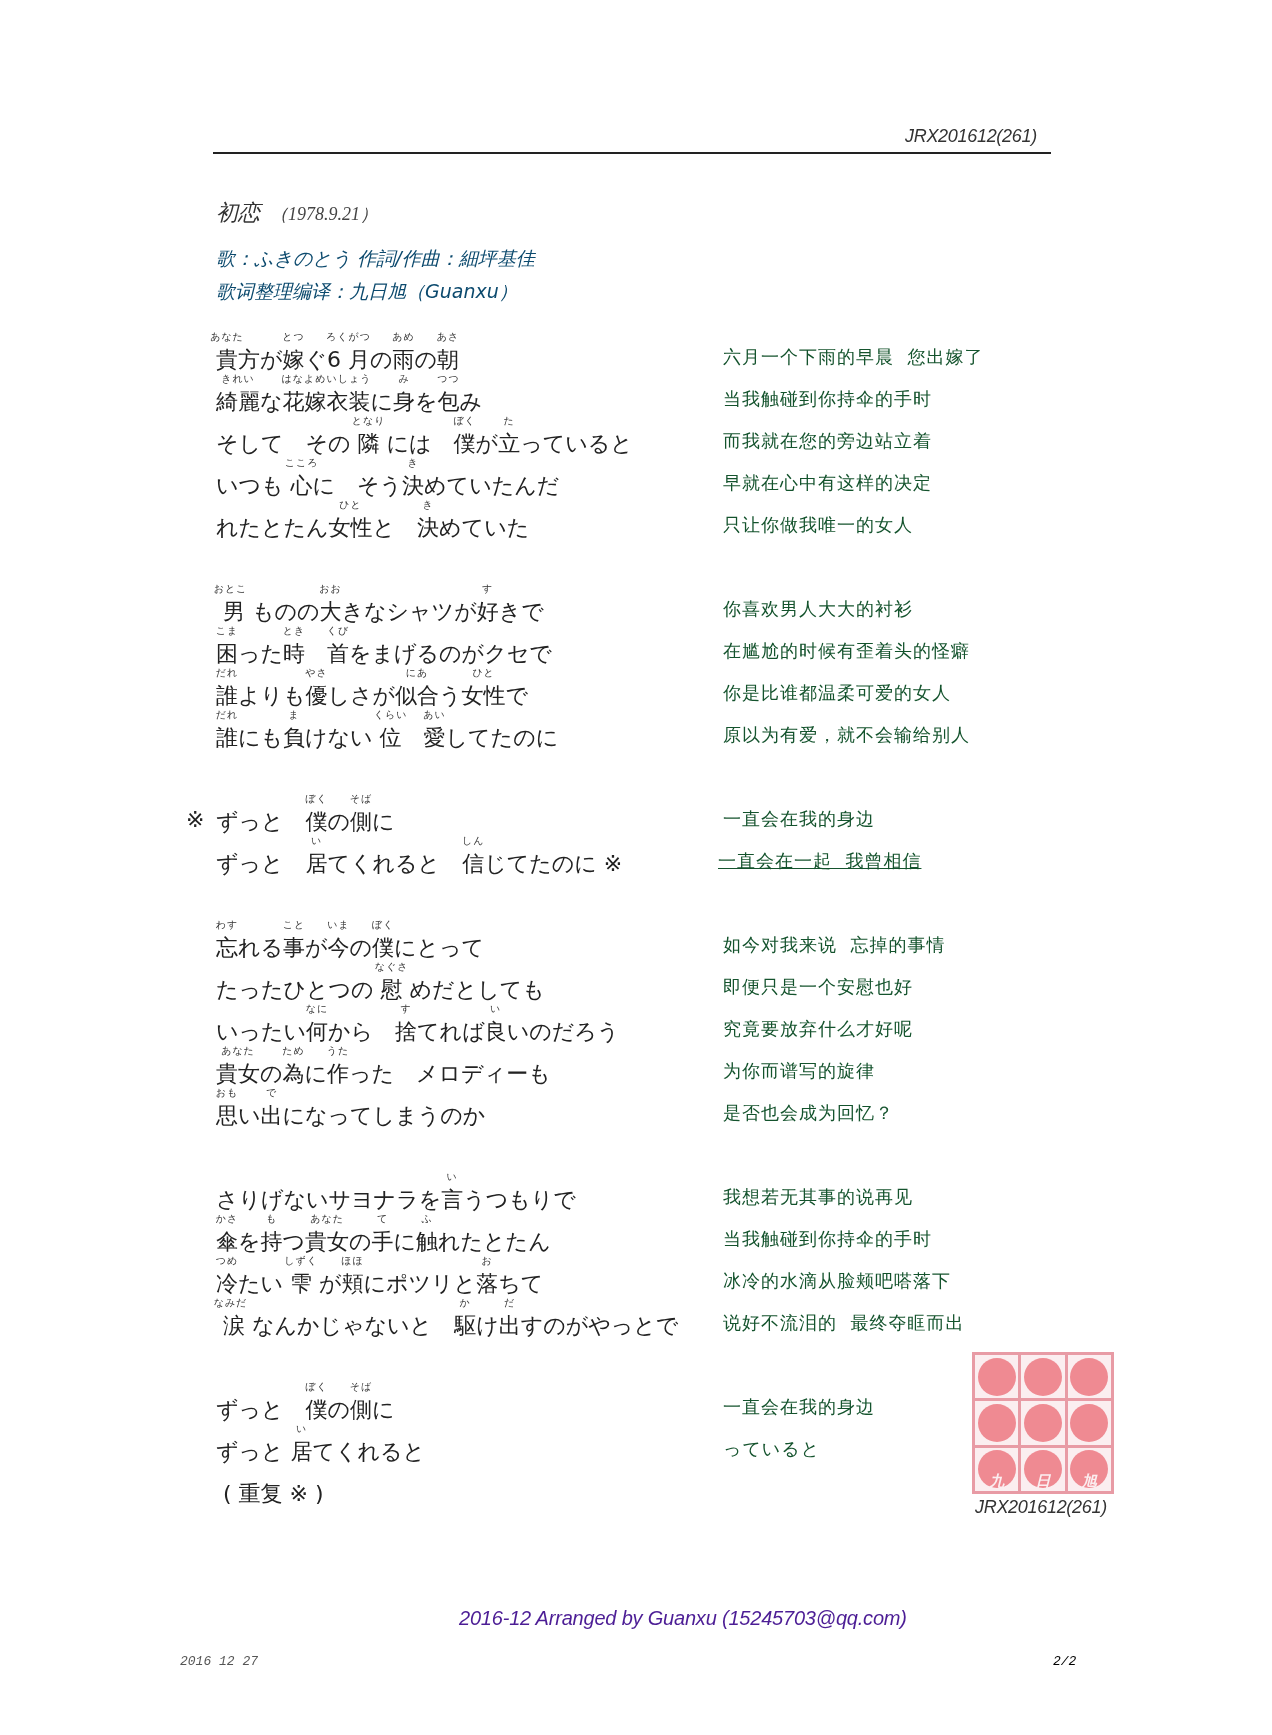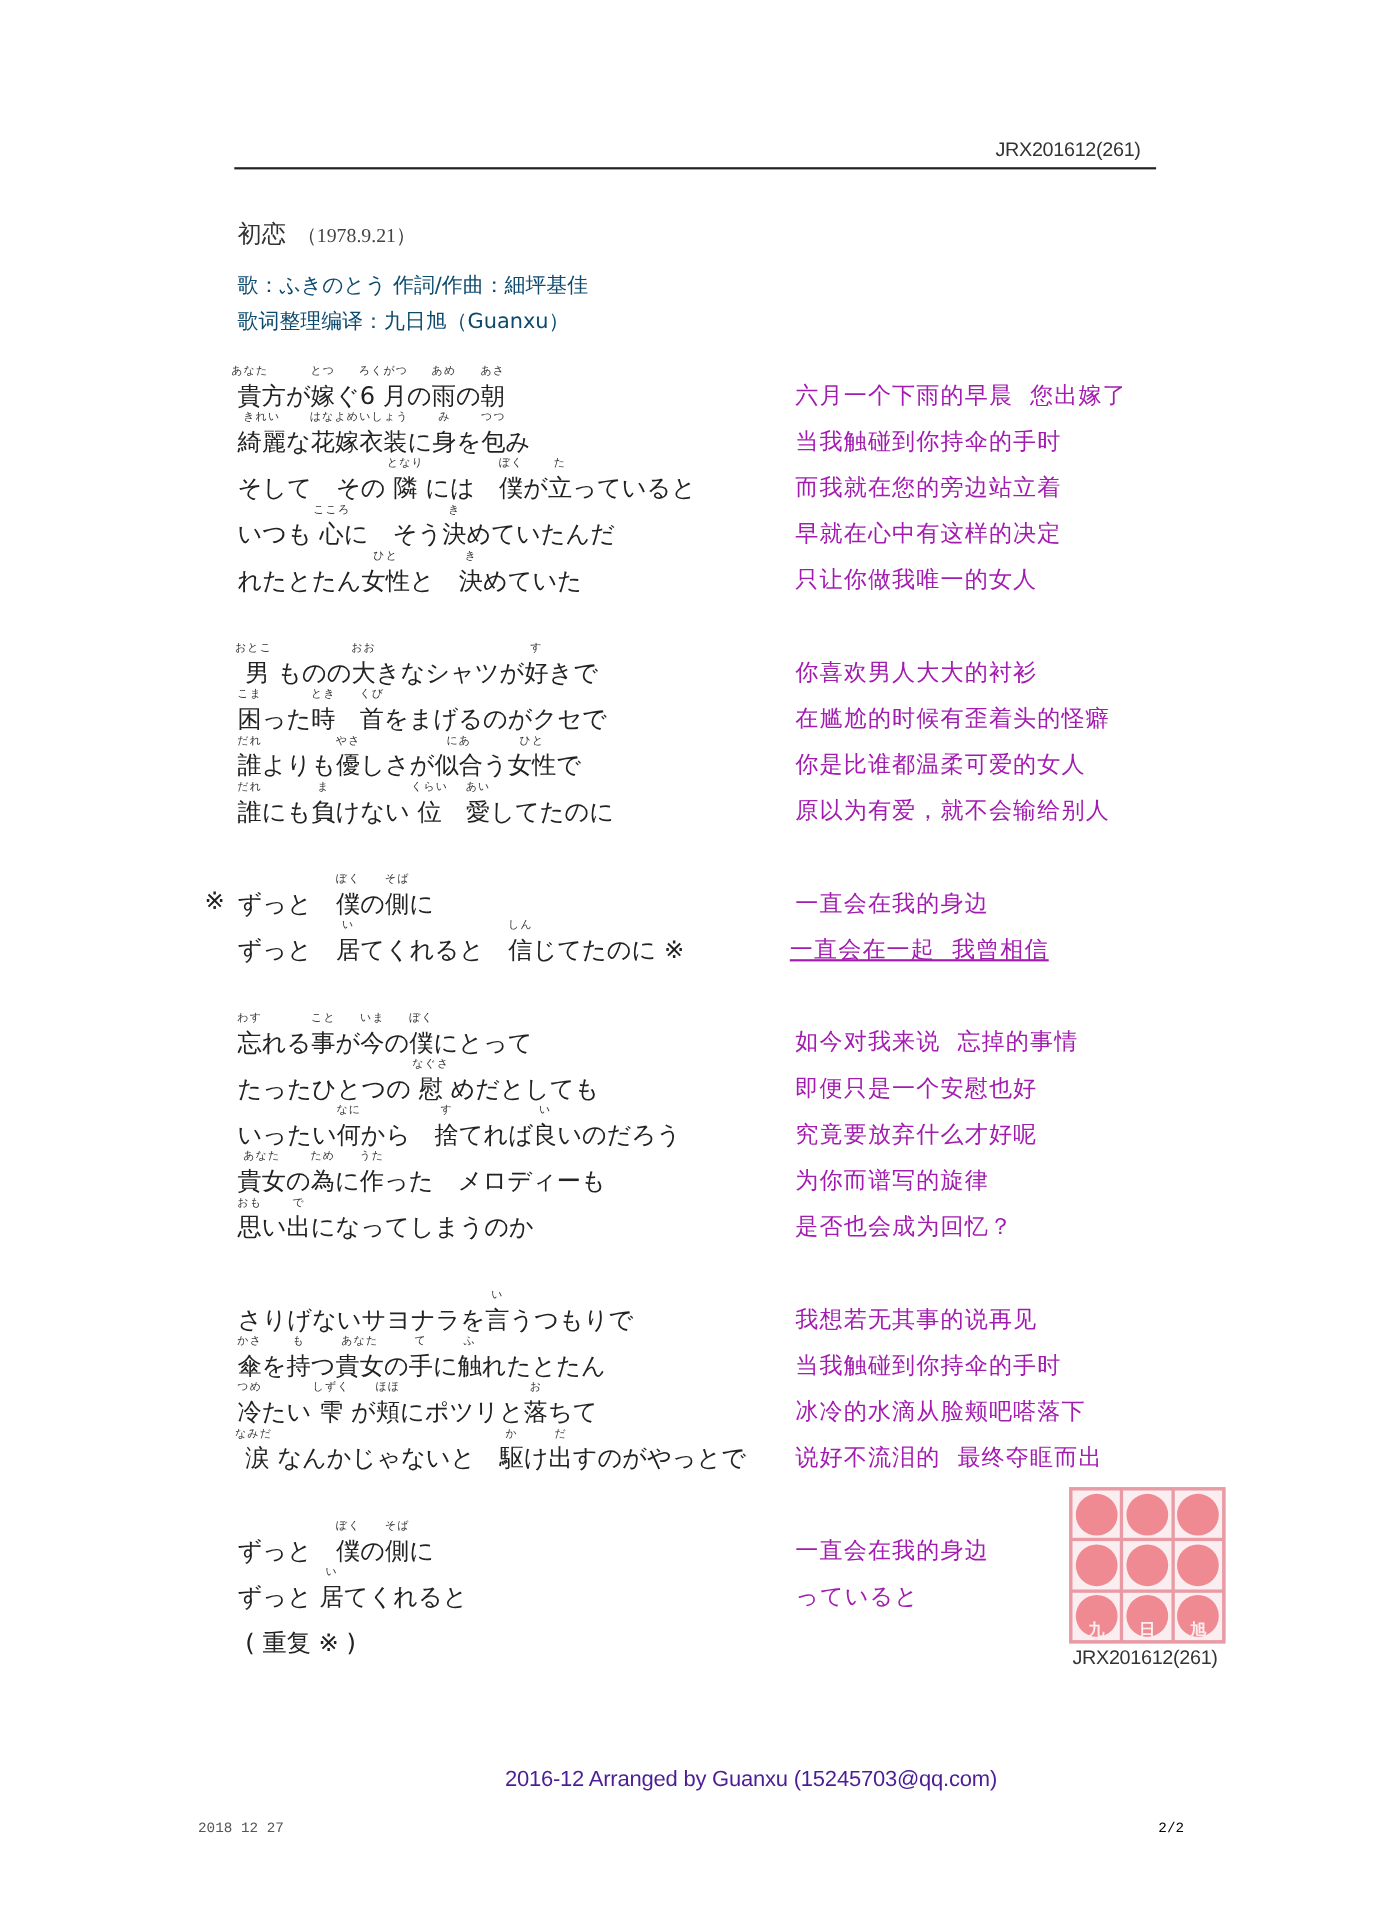--- a/index.html
+++ b/index.html
@@ -1,28 +1,28 @@
 <!DOCTYPE html>
 <html><head>
 <meta charset="utf-8">
 <style>
   html, body { margin: 0; padding: 0; background: #ffffff; }
   body { width: 1272px; height: 1735px; position: relative; overflow: hidden;
          font-family: "DejaVu Sans", sans-serif; color: #2a2a2a; }
-  .abs { position: absolute; }
+  .abs { position: absolute; font-style: italic; }
   .doc-id-top { left: 905px; top: 126px; font-family: "Liberation Sans", sans-serif; font-size: 18px; color: #333; letter-spacing: -0.3px; }
   .top-rule { left: 213px; top: 152px; width: 838px; height: 2px; background: #222; }
   .title { left: 216px; top: 198px; font-size: 22px; color: #333; }
   .title .date { font-family: "Liberation Serif", serif; font-size: 18px; margin-left: 10px; color: #444; }
   .credit { left: 216px; font-size: 19px; color: #0c4a6e; }
   .lyric-line { position: absolute; left: 0; height: 42px; }
   .jp { position: absolute; left: 216px; font-size: 22px; color: #222; white-space: pre; }
   .jp .ruby-wrap { position: relative; display: inline-block; }
   .jp .rt { position: absolute; top: -15px; left: 50%; transform: translateX(-50%); font-size: 10px; color: #333; white-space: nowrap; letter-spacing: 1px; }
-  .cn { position: absolute; left: 723px; font-size: 21px; color: #a21caf; white-space: pre; letter-spacing: 1px; }
+  .cn { position: absolute; left: 723px; font-size: 18px; color: #14532d; white-space: pre; letter-spacing: 1px; }
   .mark { position: absolute; left: 186px; font-size: 22px; color: #222; }
   .logo { left: 972px; top: 1352px; width: 142px; height: 142px; border: 3px solid #e89ba5; box-sizing: border-box; display: grid; grid-template-columns: repeat(3, 1fr); grid-template-rows: repeat(3, 1fr); background: #e89ba5; gap: 3px; }
   .logo .cell { background: #fbeef0; position: relative; display: flex; align-items: center; justify-content: center; overflow: hidden; }
   .logo .dot { width: 38px; height: 38px; border-radius: 50%; background: #ef8a92; }
   .logo .cell .char { position: absolute; bottom: 0px; font-size: 15px; color: #fbeef0; font-weight: bold; }
   .logo-id { left: 975px; top: 1497px; font-family: "Liberation Sans", sans-serif; font-size: 18px; color: #333; letter-spacing: -0.3px; }
   .footer-credit { left: 413px; top: 1607px; font-family: "Liberation Sans", sans-serif; font-size: 20px; color: #4c1d95; letter-spacing: -0.2px; margin-left: 46px; }
   .footer-date { left: 180px; top: 1654px; font-family: "Liberation Mono", monospace; font-size: 13px; color: #555; }
   .footer-page { left: 1053px; top: 1654px; font-family: "Liberation Mono", monospace; font-size: 13px; color: #000000; }
 </style>
@@ -162,14 +162,14 @@
       <span class="char">日</span>
     </div>
     <div class="cell">
       <div class="dot"></div>
       <span class="char">旭</span>
     </div>
   </div>
 <div class="abs logo-id">JRX201612(261)</div>
 
 <div class="abs footer-credit">2016-12 Arranged by Guanxu (15245703@qq.com)</div>
-<div class="abs footer-date">2018 12 27</div>
+<div class="abs footer-date">2016 12 27</div>
 <div class="abs footer-page">2/2</div>
 
 </body></html>

